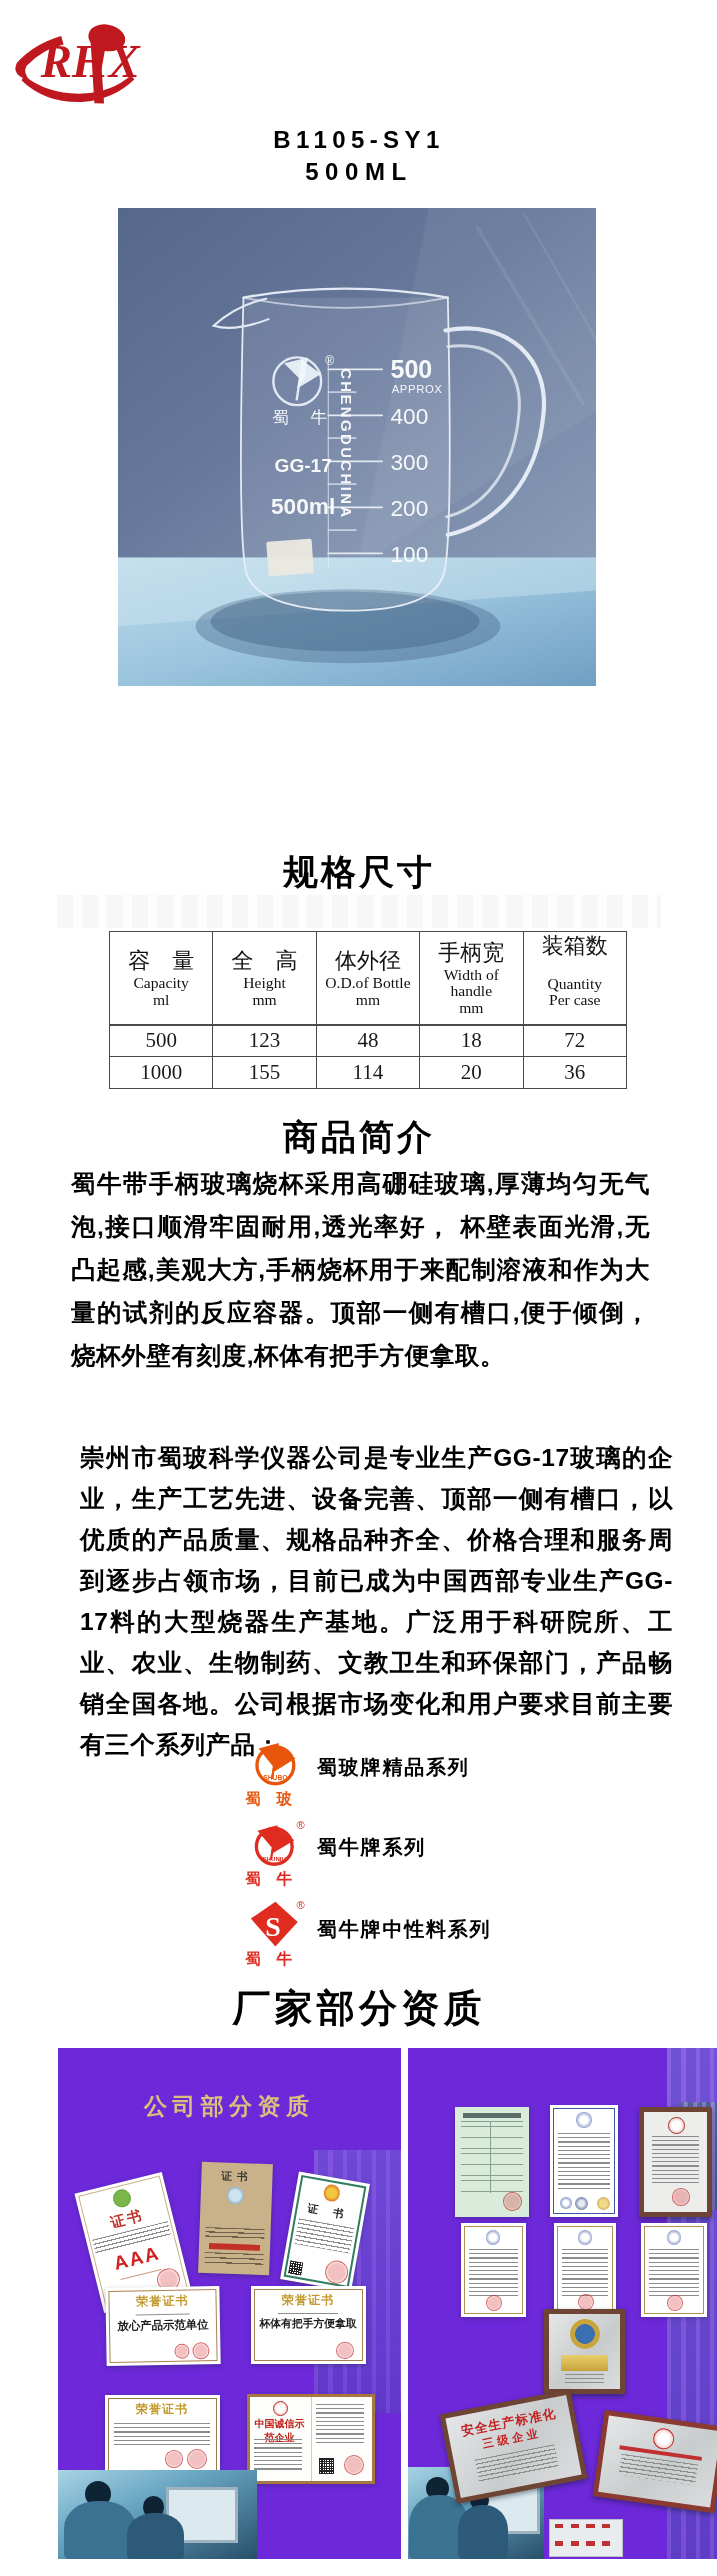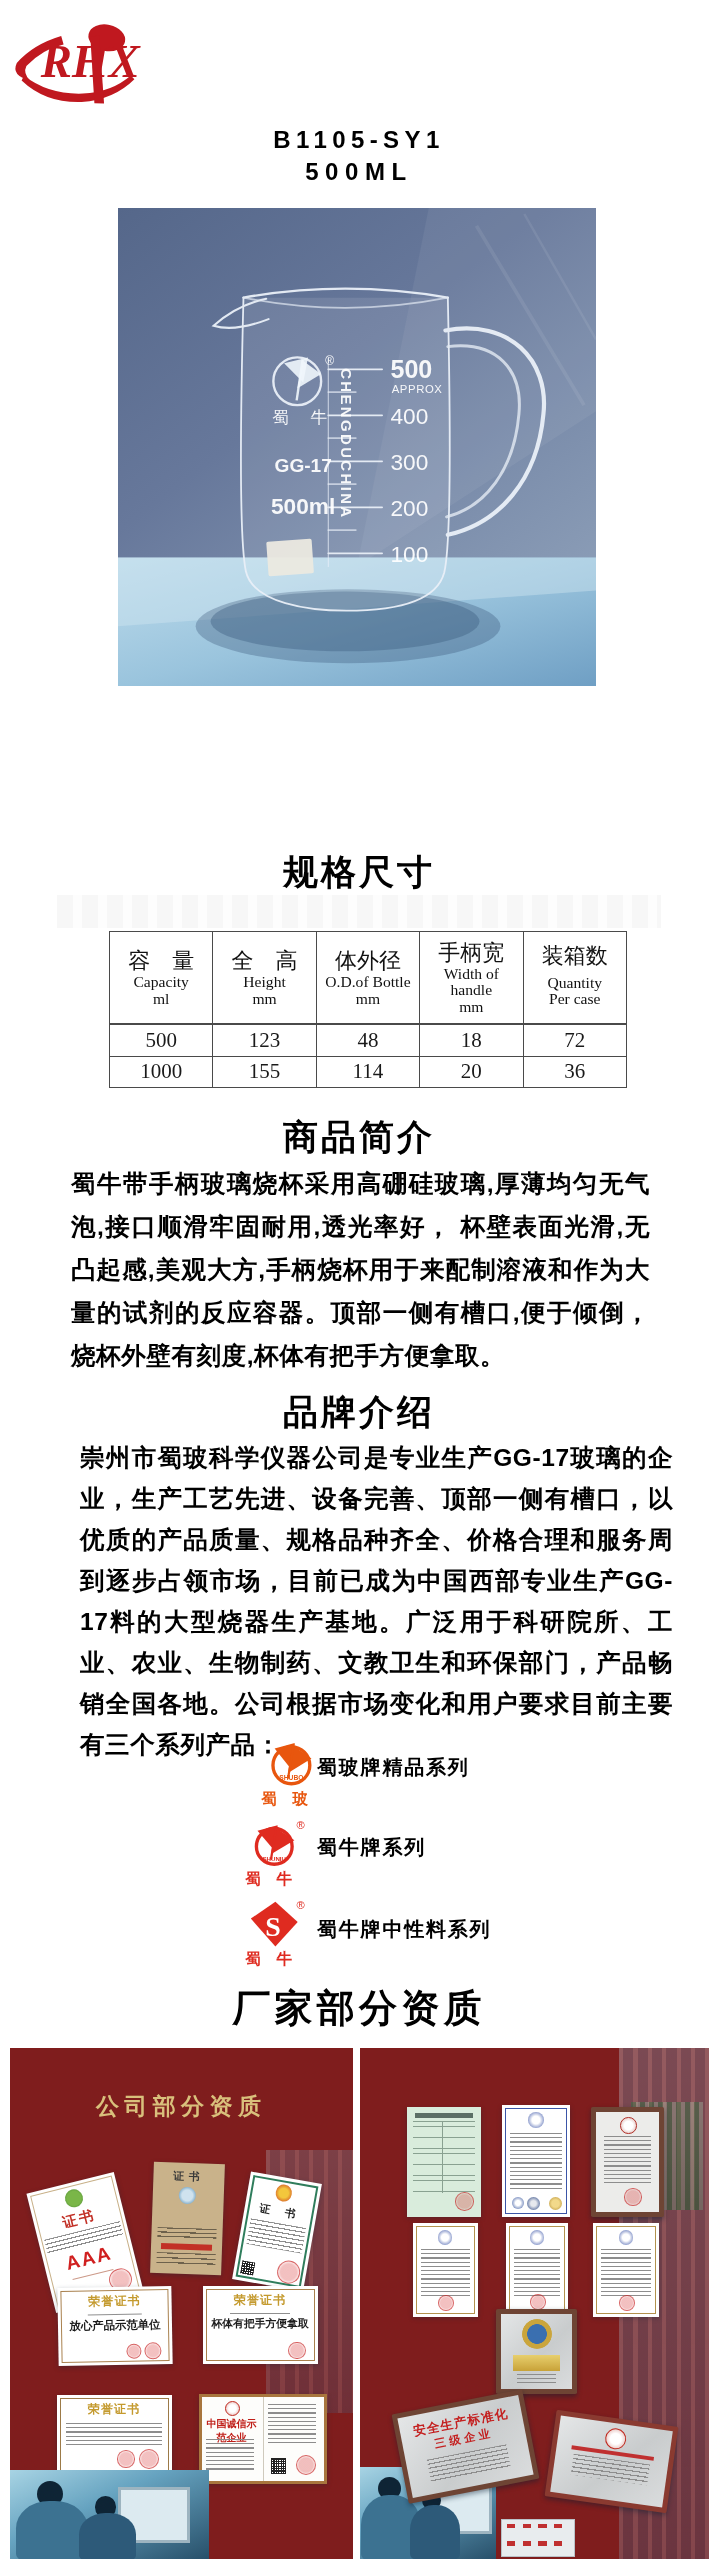--- a/index.html
+++ b/index.html
@@ -34,21 +34,21 @@
   .th-unit{font-size:15.6px;line-height:18px;color:#111;}
   
   .body-par{font-weight:700;color:#000;text-align:justify;}
   #intro-par{left:71px;top:1162px;width:579px;font-size:24.5px;line-height:43px;letter-spacing:0.6px;}
   #brand-par{left:80px;top:1437px;width:593px;font-size:24.5px;line-height:41px;letter-spacing:0.6px;}
   
   .series-logo{width:67px;text-align:center;}
   .series-logo .cn{font-size:15.6px;font-weight:700;letter-spacing:15.6px;margin-top:-2.4px;white-space:nowrap;}
   .series-label{font-size:20px;font-weight:900;letter-spacing:1.8px;}
   
-  .panel{background:#7f1d1d;overflow:hidden;}
+  .panel{background:#6d28d9;overflow:hidden;margin-left:48px;}
   #panel-left{left:9.6px;top:2048px;width:343px;height:511px;}
   #panel-right{left:360px;top:2048px;width:349px;height:511px;}
   #lp-title{left:0;top:43px;width:100%;text-align:center;font-size:23px;font-weight:900;
     color:#d9c07c;letter-spacing:5.4px;}
   .cert{position:absolute;background:#fff;box-shadow:0 1.8px 4.8px rgba(20,40,60,.35);}
   .cert .inner{position:absolute;inset:3px;border:0.6px solid #c8b088;}
   .ln{height:1.2px;background:#8f8f8f;margin:3px 6px;}
   .lines{margin:2.4px 6px;background-image:repeating-linear-gradient(180deg,#8d8d8d 0 1.2px,transparent 1.2px 4.2px);}
   .seal{position:absolute;border-radius:50%;border:1.2px solid rgba(198,34,34,.65);
     background:radial-gradient(circle,rgba(214,48,48,.30) 55%,rgba(214,48,48,.08) 72%,transparent 75%);}
@@ -170,21 +170,21 @@
           <div class="th-en" style="width:90px;margin:0 auto;">O.D.of Bottle</div>
           <div class="th-unit">mm</div>
         </td>
         <td>
           <div class="th-zh">手柄宽</div>
           <div class="th-en" style="width:72px;margin:0 auto;">Width of handle</div>
           <div class="th-unit">mm</div>
         </td>
         <td>
           <div class="th-zh">装箱数</div>
-          <div class="th-en" style="width:78px;margin:6px auto;">Quantity Per case</div>
+          <div class="th-en" style="width:78px;margin:16px auto;">Quantity Per case</div>
         </td>
       </tr>
       <tr class="datarow">
         <td>500</td>
         <td>123</td>
         <td>48</td>
         <td>18</td>
         <td>72</td>
       </tr>
       <tr class="datarow">
@@ -193,24 +193,23 @@
         <td>114</td>
         <td>20</td>
         <td>36</td>
       </tr>
     </tbody>
   </table>
 
   <div class="abs ctr sec-h" id="h-intro">商品简介</div>
   <div class="abs body-par" id="intro-par">蜀牛带手柄玻璃烧杯采用高硼硅玻璃,厚薄均匀无气泡,接口顺滑牢固耐用,透光率好， 杯壁表面光滑,无凸起感,美观大方,手柄烧杯用于来配制溶液和作为大量的试剂的反应容器。顶部一侧有槽口,便于倾倒， 烧杯外壁有刻度,杯体有把手方便拿取。</div>
 
-  <div class="abs ctr sec-h" id="h-brand">品牌介绍</div>
   <div class="abs body-par" id="brand-par">崇州市蜀玻科学仪器公司是专业生产GG-17玻璃的企业，生产工艺先进、设备完善、顶部一侧有槽口，以优质的产品质量、规格品种齐全、价格合理和服务周到逐步占领市场，目前已成为中国西部专业生产GG-17料的大型烧器生产基地。广泛用于科研院所、工业、农业、生物制药、文教卫生和环保部门，产品畅销全国各地。公司根据市场变化和用户要求目前主要有三个系列产品：</div>
 
-  <div class="abs series-logo" style="left:259px;top:1736px;">
+  <div class="abs series-logo" style="left:243px;top:1736px;">
     <svg width="67" height="53" viewBox="0 0 120 94">
       <circle cx="58" cy="52" r="33" fill="#fff" stroke="#e8560e" stroke-width="6"></circle>
       <polygon points="28,22 64,12 57,58" fill="#e8560e"></polygon>
       <polygon points="60,16 94,40 52,66" fill="#e8560e"></polygon>
       <line x1="62" y1="14" x2="52" y2="76" stroke="#e8560e" stroke-width="4"></line>
       <text x="58" y="78" text-anchor="middle" font-size="12" font-weight="bold" fill="#e8560e">SHUBO</text>
     </svg>
     <div class="cn" style="color:#e8560e;">蜀玻</div>
   </div>
   <div class="abs series-label" style="left:317px;top:1754px;">蜀玻牌精品系列</div>

